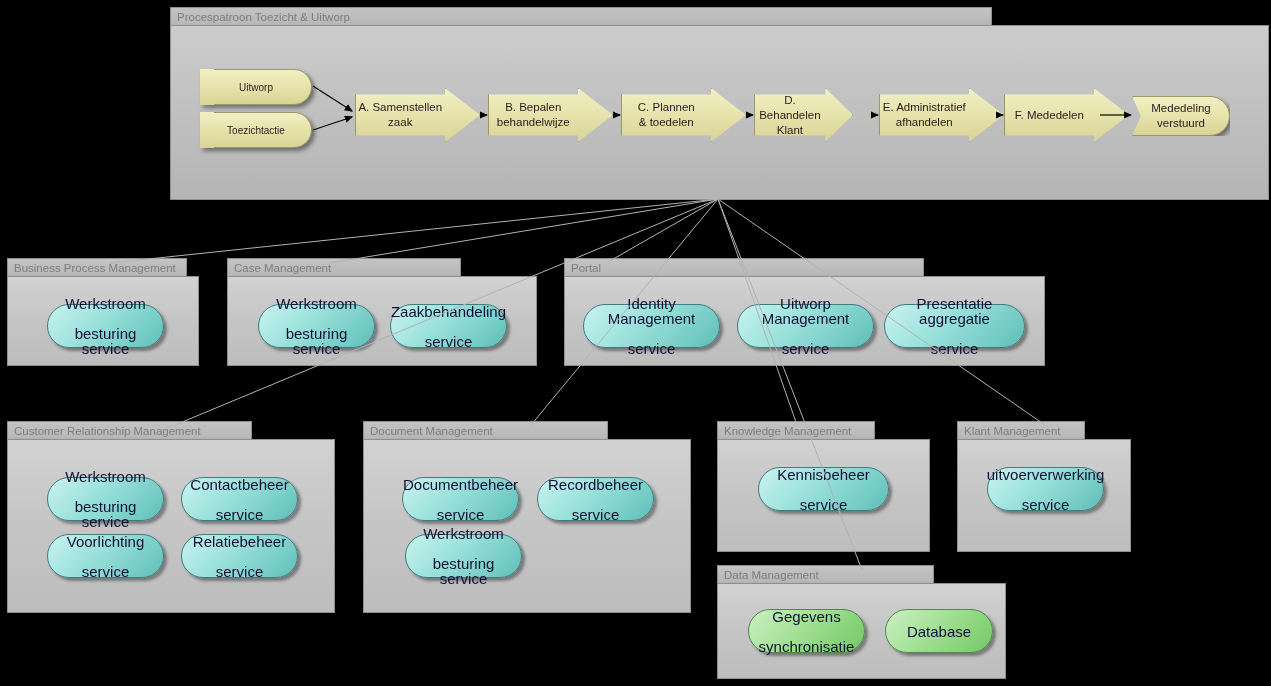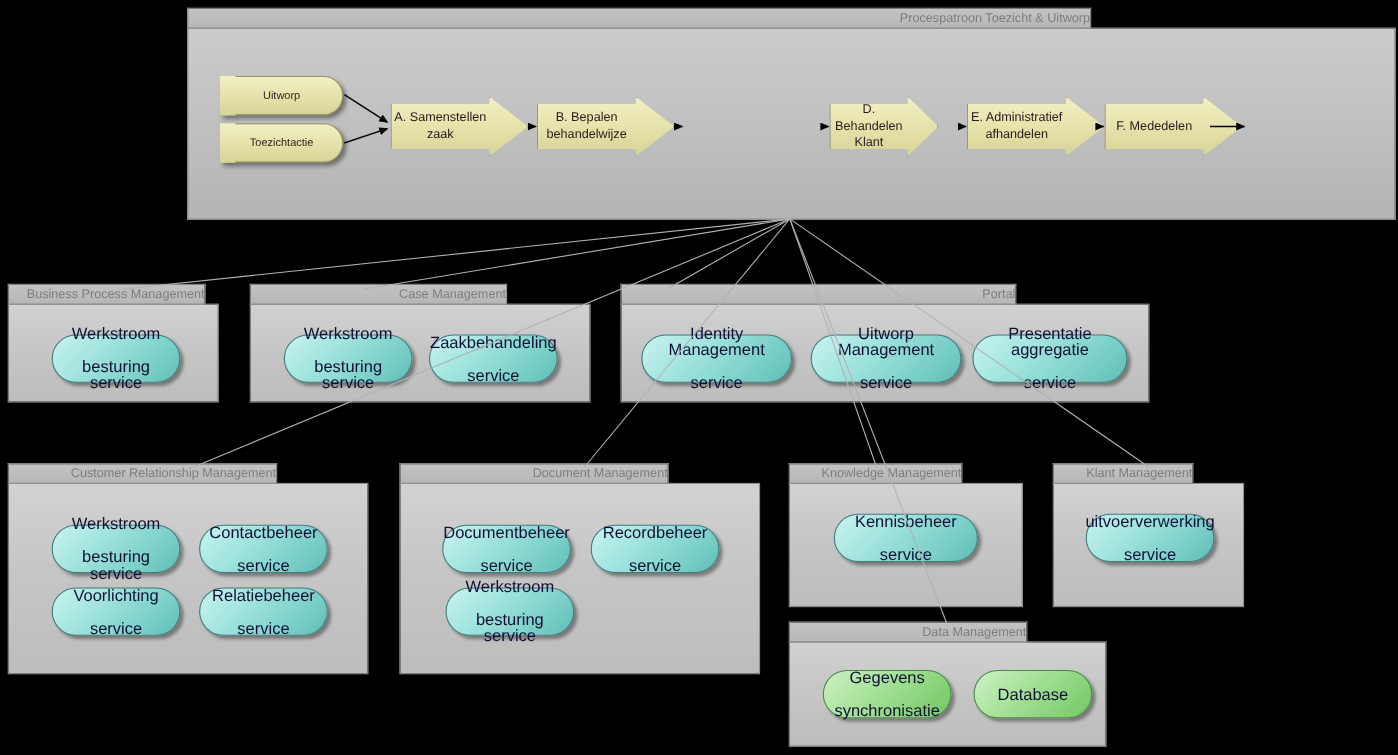--- a/index.html
+++ b/index.html
@@ -11,21 +11,20 @@
   
   .pkg{position:absolute;}
   .pkg-tab{
     position:absolute;left:0;top:0;height:19px;
     background:linear-gradient(to bottom,#c3c3c3,#b6b6b6);
     border:1px solid #8f8f8f;border-bottom:none;
     box-sizing:border-box;
     font-size:11.5px;color:#7e7e7e;
     padding:2px 0 0 6px;white-space:nowrap;overflow:visible;
     line-height:15px;
-    text-align:right;
   }
   .pkg-body{
     position:absolute;left:0;top:18px;
     background:linear-gradient(to bottom,#d2d2d2 0%,#c6c6c6 45%,#bdbdbd 100%);
     border:1px solid #8f8f8f;box-sizing:border-box;
     box-shadow:2px 2px 3px rgba(0,0,0,.45);
   }
 
   
   #frame-top{left:170px;top:7px;width:1099px;height:193px;}
@@ -113,36 +112,46 @@
   <div class="arrow" style="left:355px;top:88px;width:125px;height:54px;">
     <div class="txt">
       <div><span>A.   Samenstellen</span><br><span>zaak</span></div>
     </div>
   </div>
   <div class="arrow" style="left:488px;top:88px;width:125px;height:54px;">
     <div class="txt">
       <div><span>B.   Bepalen</span><br><span>behandelwijze</span></div>
     </div>
   </div>
+  <div class="arrow" style="left:621px;top:88px;width:125px;height:54px;">
+    <div class="txt">
+      <div><span>C.   Plannen</span><br><span>&amp; toedelen</span></div>
+    </div>
+  </div>
   <div class="arrow" style="left:754px;top:88px;width:99px;height:54px;">
     <div class="txt">
       <div><span>D.   Behandelen</span><br><span>Klant</span></div>
     </div>
   </div>
   <div class="arrow" style="left:879px;top:88px;width:125px;height:54px;">
     <div class="txt">
       <div><span>E. Administratief</span><br><span>afhandelen</span></div>
     </div>
   </div>
   <div class="arrow" style="left:1004px;top:88px;width:125px;height:54px;padding-left:26px;">
     <div class="txt">
       <div><span>F.   Mededelen</span></div>
     </div>
   </div>
 
+  <div class="end-flag" style="left:1132px;top:96px;width:98px;height:40px;">
+    <div>
+      <span>Mededeling</span><br><span>verstuurd</span>
+    </div>
+  </div>
 
   <div class="pkg" style="left:7px;top:258px;">
     <div class="pkg-tab" style="width:180px;">Business Process Management</div>
     <div class="pkg-body" style="width:192px;height:90px;"></div>
   </div>
   <div class="svc" style="left:47px;top:304px;width:117px;height:44px;">
     <span>
       <span>Werkstroom</span><br><span>besturing service</span>
     </span>
   </div>

